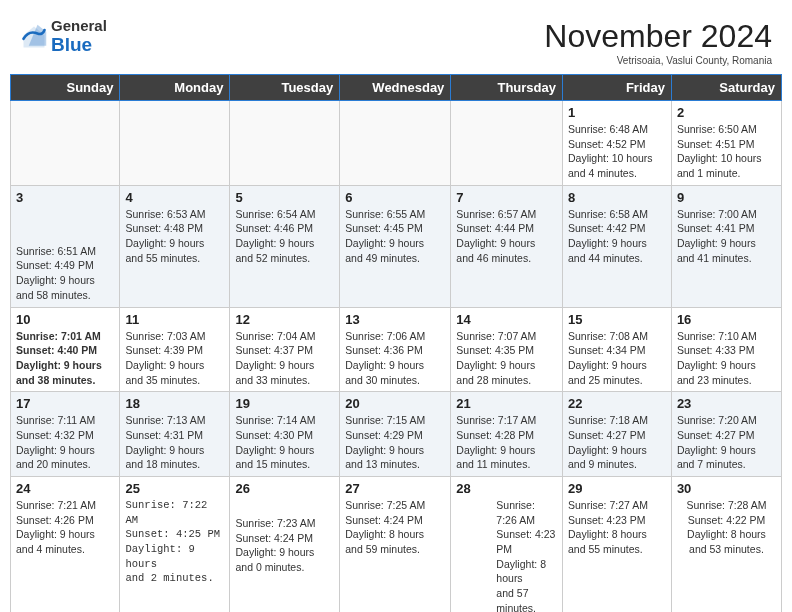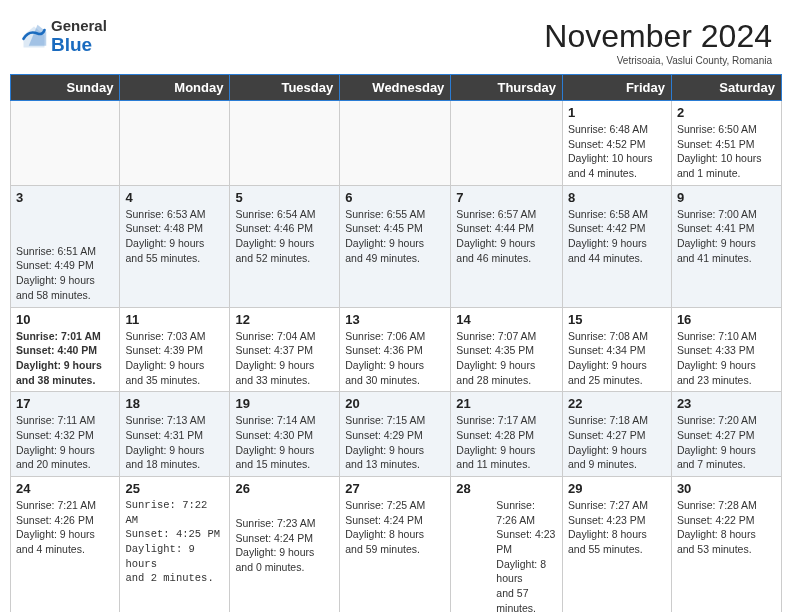--- a/index.html
+++ b/index.html
@@ -342,20 +342,20 @@
         </td>
         <td>
           <span class="day-number">29</span>
           <div class="day-info" style="white-space: pre-line;">Sunrise: 7:27 AM
 Sunset: 4:23 PM
 Daylight: 8 hours
 and 55 minutes.</div>
         </td>
         <td>
           <span class="day-number">30</span>
-          <div class="day-info" style="white-space: pre-line;">Sunrise: 7:28 AM
+          <div class="day-info" style="white-space: pre-line; text-align: center;">Sunrise: 7:28 AM
 Sunset: 4:22 PM
 Daylight: 8 hours
 and 53 minutes.</div>
         </td>
       </tr>
     </tbody>
 </table>
 
 </body></html>

